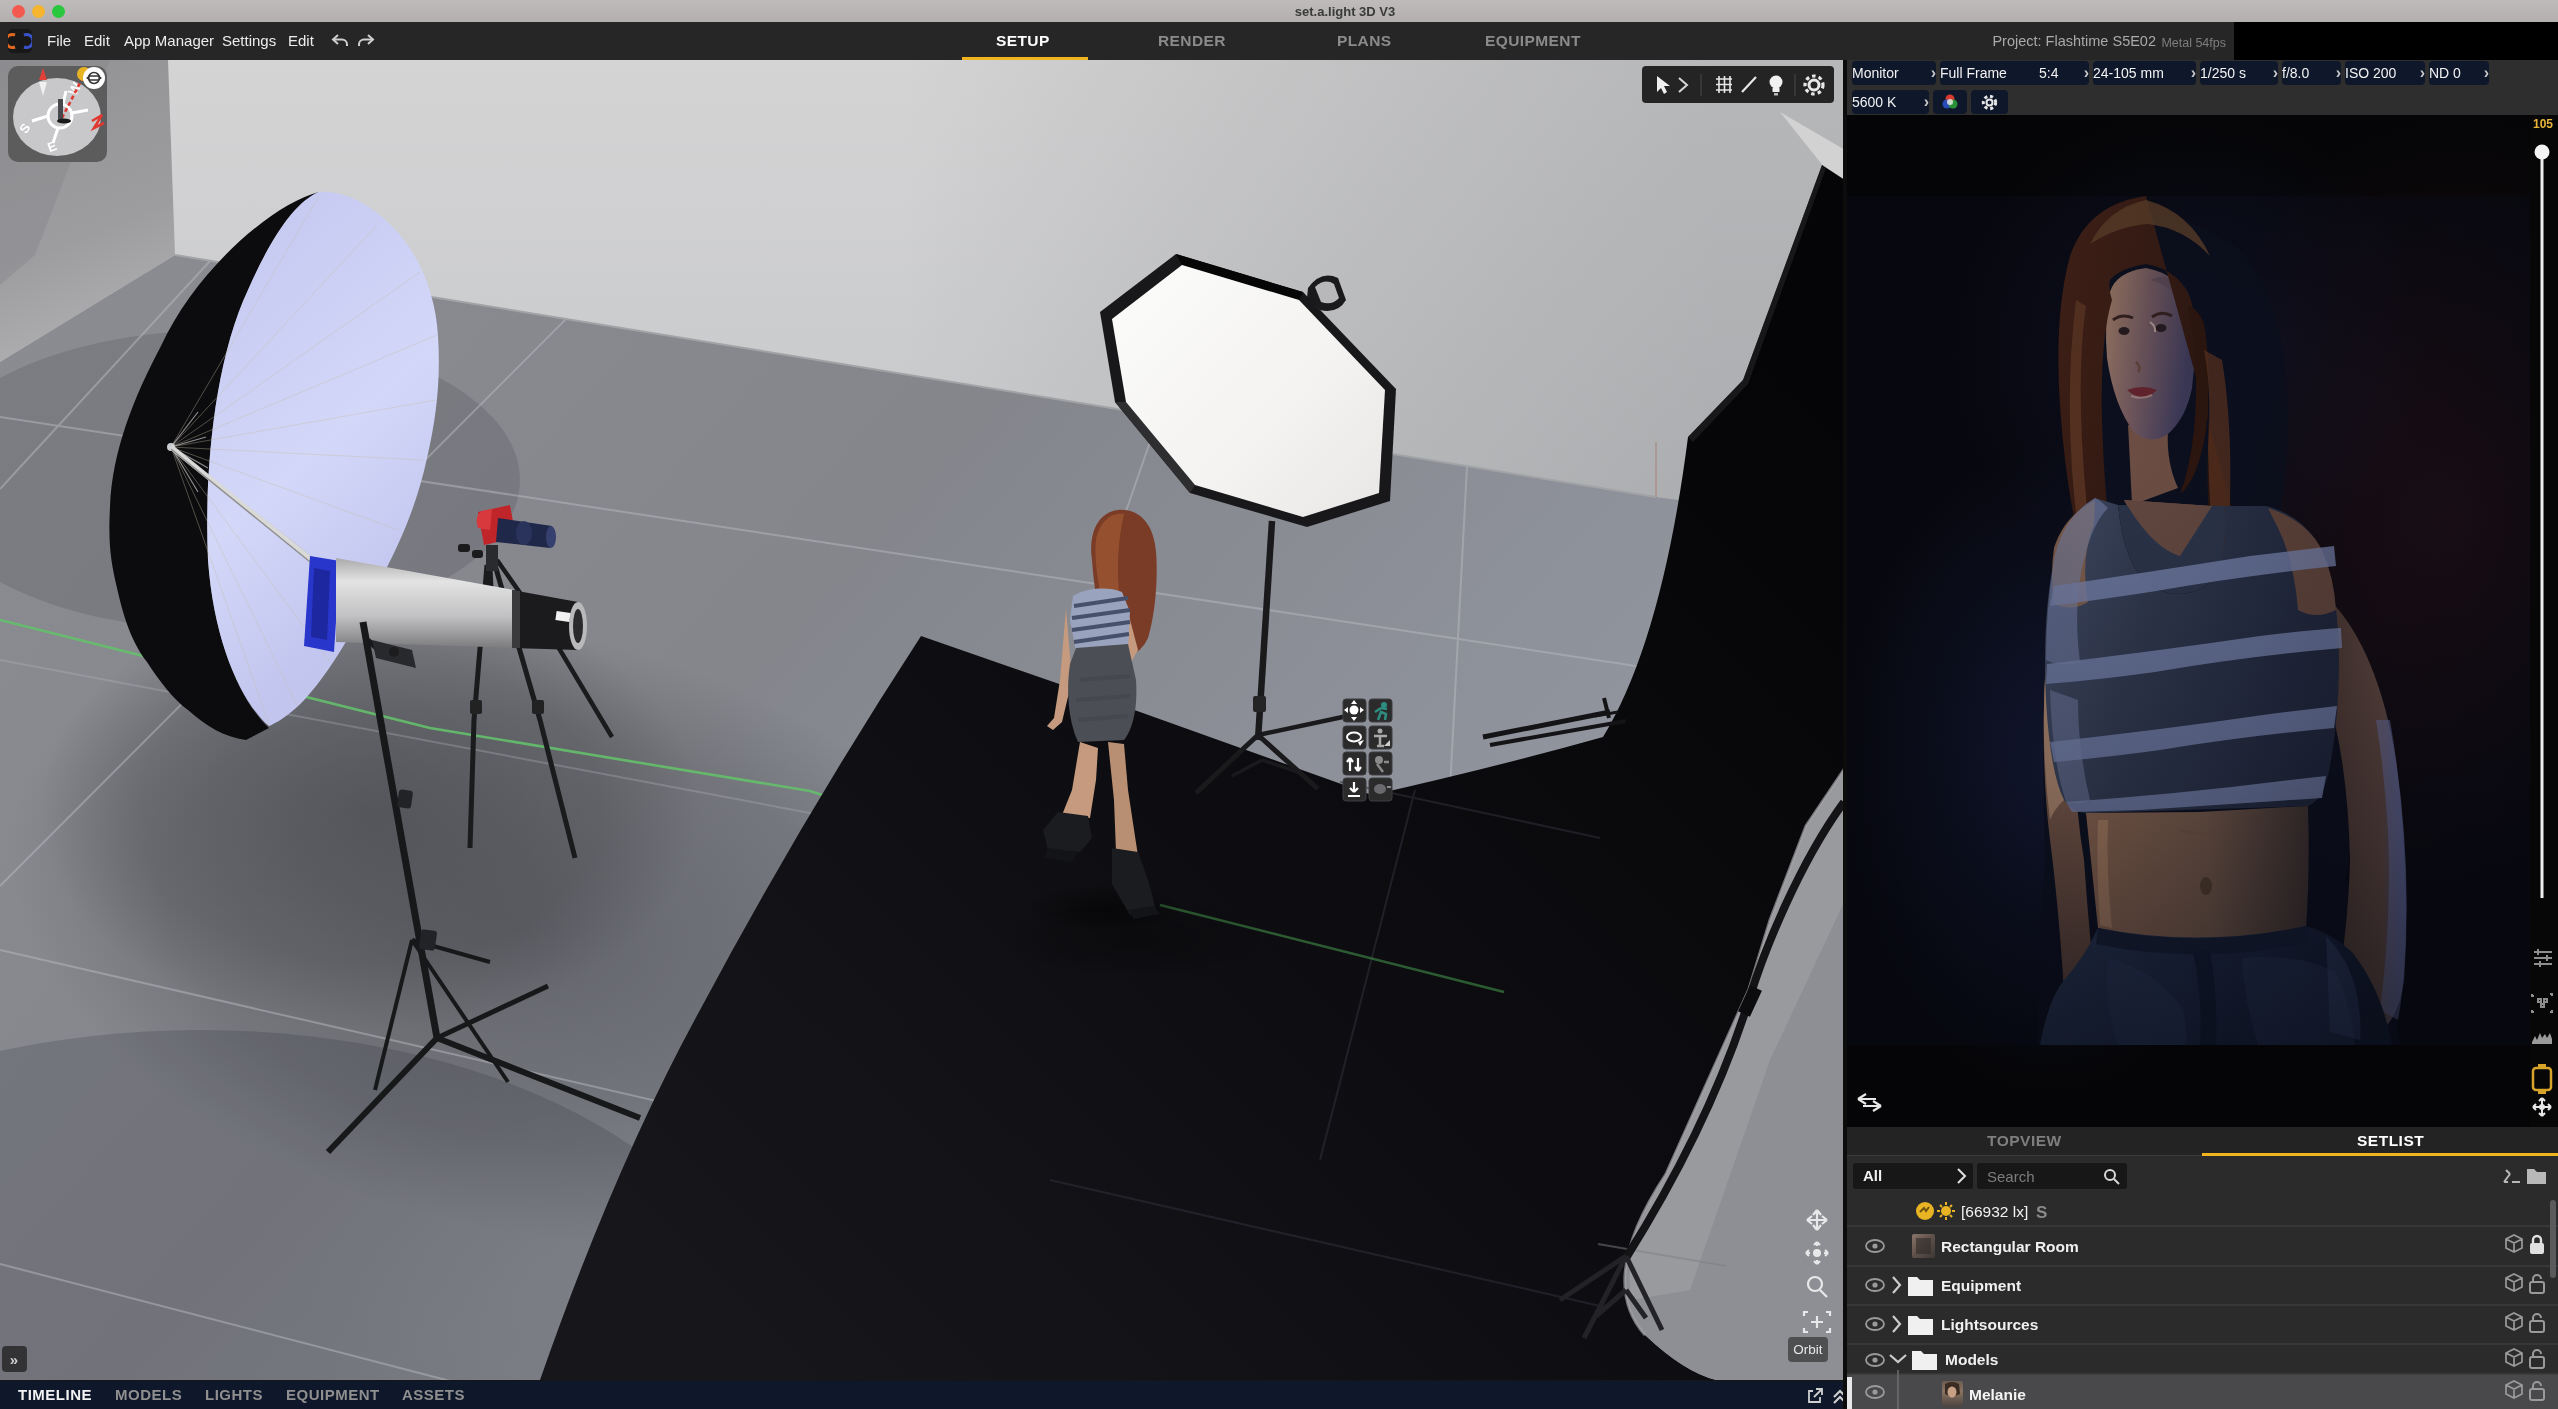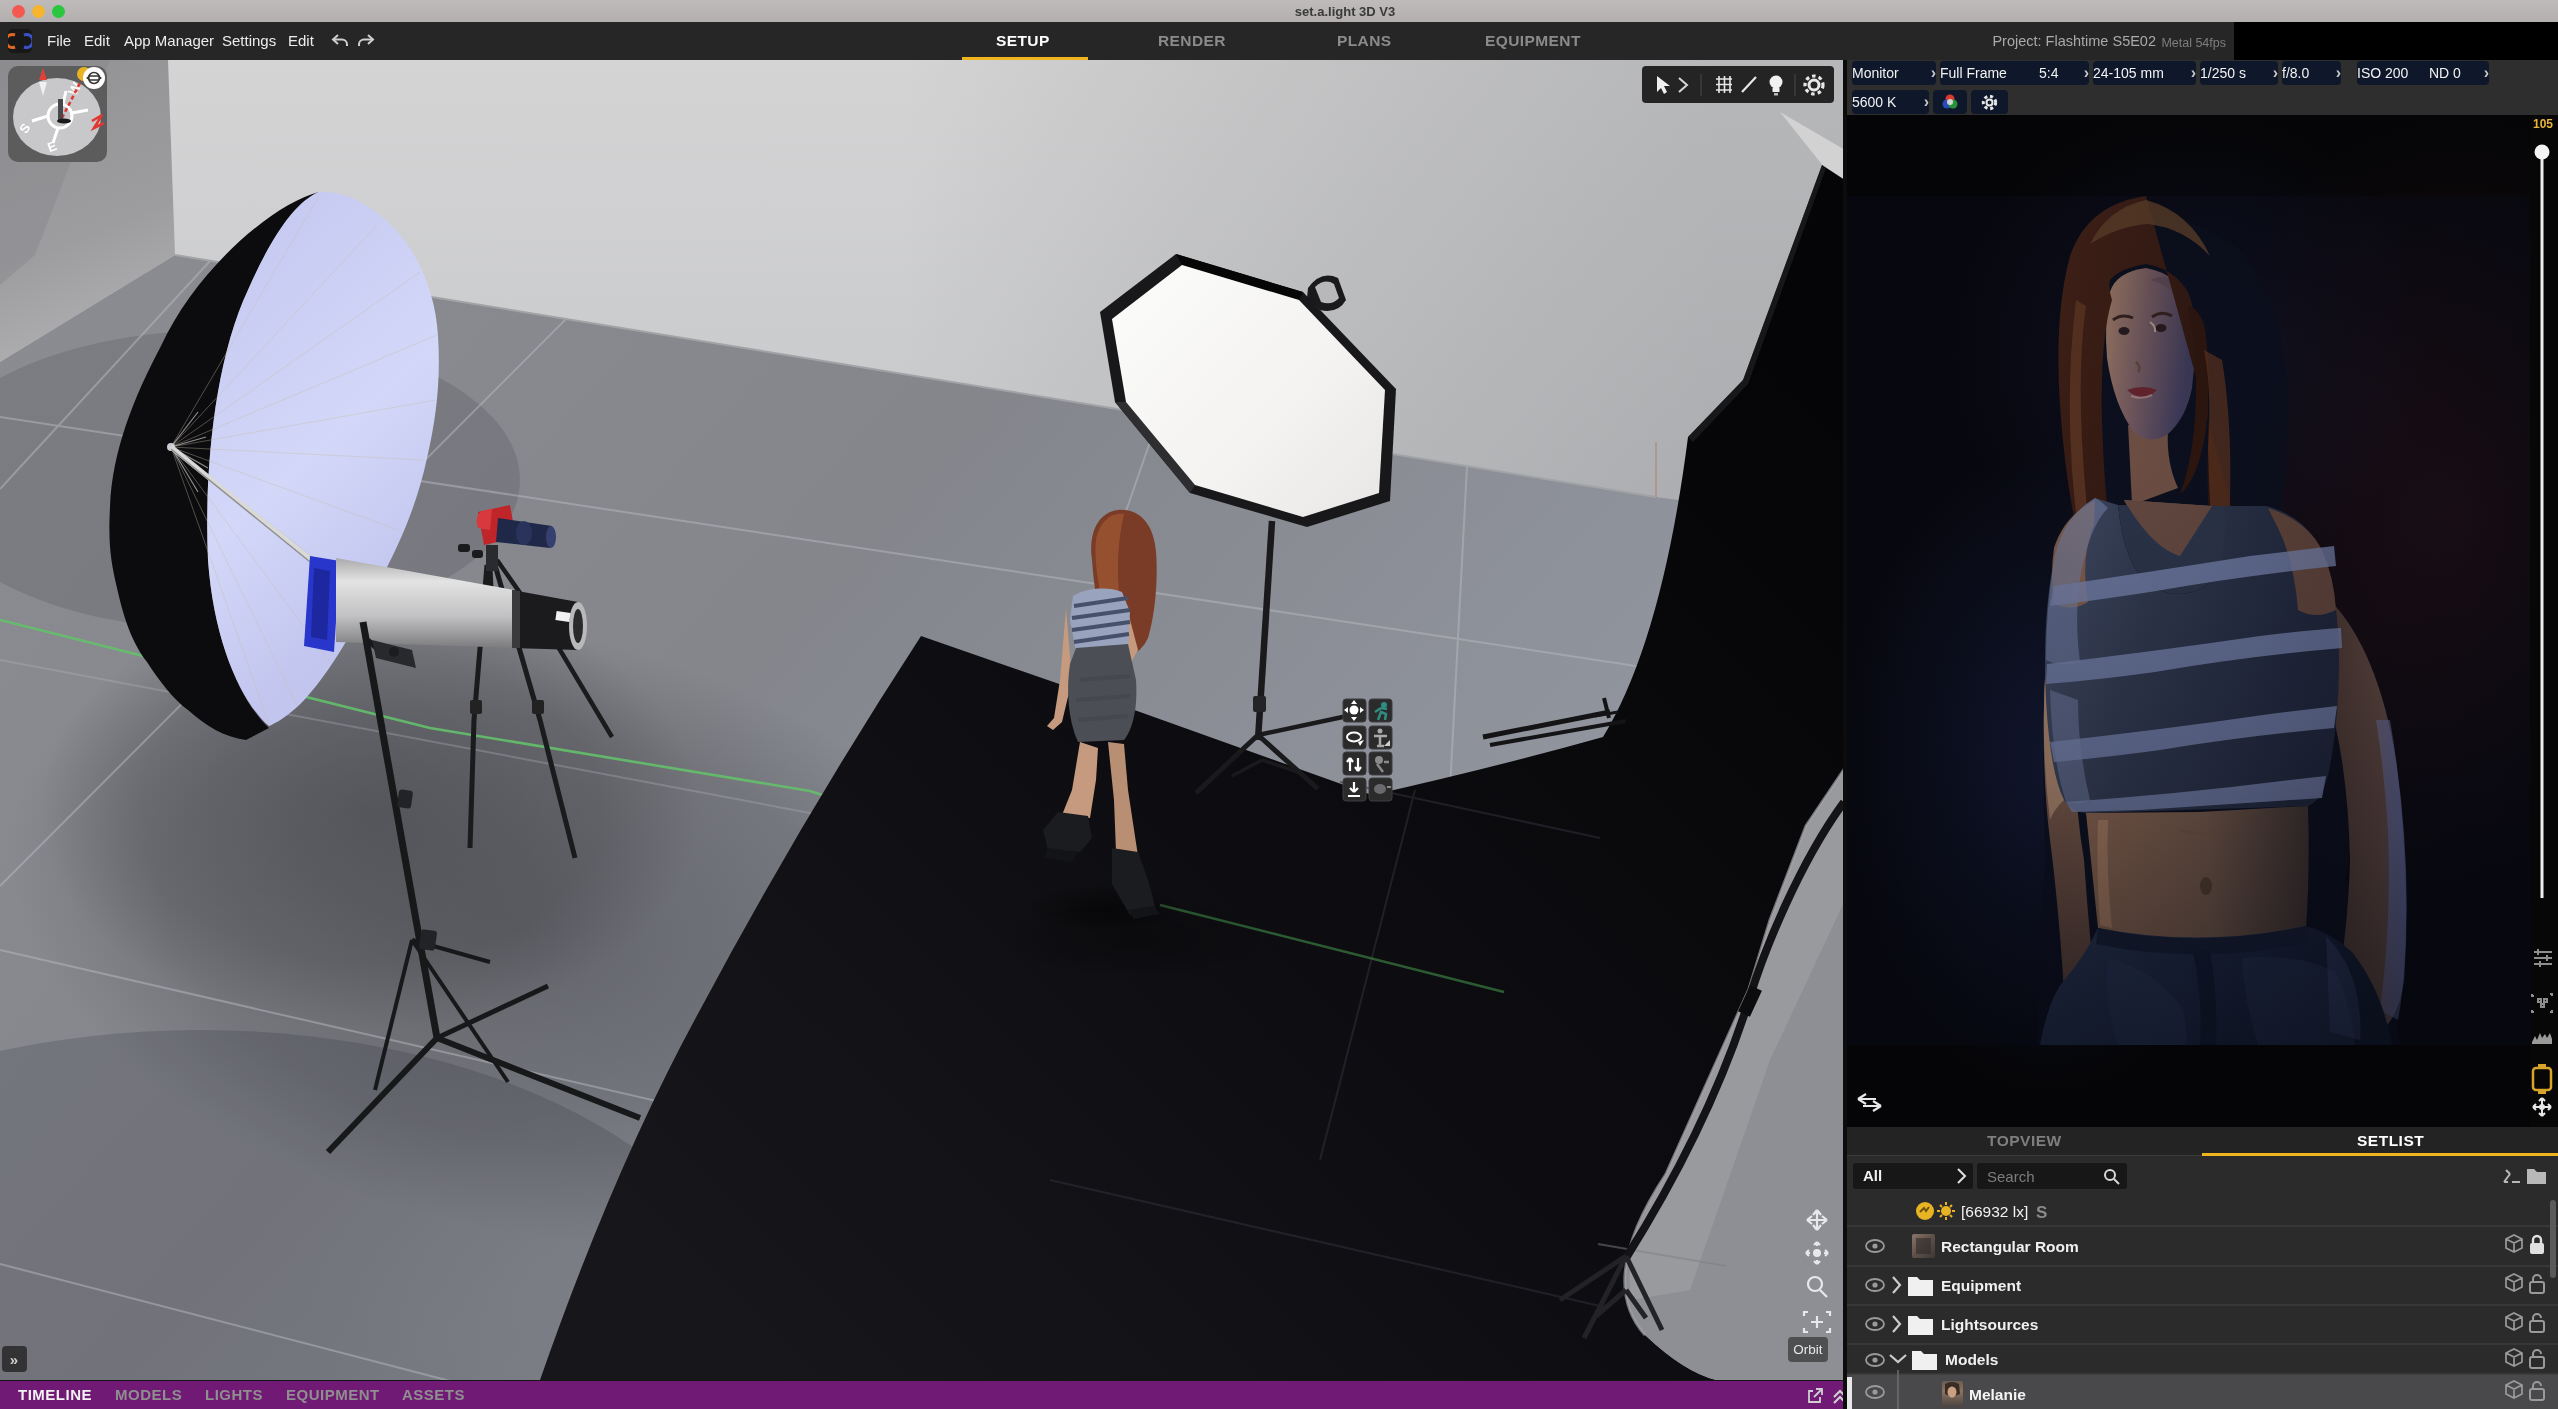--- a/index.html
+++ b/index.html
@@ -2,21 +2,21 @@
 <html><head><meta charset="utf-8">
 <style>
 html,body{margin:0;padding:0;width:2558px;height:1409px;overflow:hidden;background:#000;font-family:"Liberation Sans",sans-serif;}
 .abs{position:absolute;}
 #titlebar{left:0;top:0;width:2558px;height:22px;background:linear-gradient(#bebbba,#b2afae);padding-left:44px;}
 #title{width:100%;text-align:center;font-size:13px;font-weight:bold;color:#3a3a3a;line-height:23px;}
 .tl{top:5px;width:13px;height:13px;border-radius:50%;}
 #menubar{left:0;top:22px;width:2234px;height:38px;background:#262626;}
 .mi{color:#ececec;font-size:15px;line-height:38px;}
 .tab{font-size:15.5px;font-weight:bold;letter-spacing:.4px;color:#8b8b8b;line-height:38px;}
-#bottombar{left:0;top:1380px;width:1845px;height:29px;background:#701a75;border-top:1px solid #151515;box-sizing:border-box;}
+#bottombar{left:0;top:1380px;width:1845px;height:29px;background:#0f172a;border-top:1px solid #151515;box-sizing:border-box;}
 .bb{font-size:15px;font-weight:bold;letter-spacing:.5px;color:#8f8f8f;line-height:28px;}
 #panel{left:1847px;top:60px;width:711px;height:1349px;background:#2e2e2e;}
 #divider{left:1843px;top:60px;width:4px;height:1349px;background:#0c0c0c;}
 .btn{position:absolute;height:24px;background:#0f172a;border-radius:4px;color:#f2f2f2;font-size:14px;display:flex;align-items:center;justify-content:space-between;padding:0 0;box-sizing:border-box;white-space:nowrap;}
 .chev{color:#c8c8c8;font-size:16px;font-weight:bold;margin-left:6px;line-height:22px;}
 #preview{left:1847px;top:115px;width:711px;height:1012px;background:#060607;overflow:hidden;}
 #tabs{left:1847px;top:1127px;width:711px;height:29px;background:#232323;border-bottom:1px solid #3c3c3c;box-sizing:border-box;}
 #setlist{left:1847px;top:1156px;width:711px;height:253px;background:#2b2b2b;}
 </style></head>
 <body>
@@ -360,21 +360,21 @@
     </svg>
 </div>
 <div class="abs" id="divider"></div>
 <div class="abs" id="panel"></div>
 <div class="abs btn" style="left:1852px;top:61px;width:84px;">Monitor<span class="chev">›</span></div>
 <div class="abs btn" style="left:1940px;top:61px;width:104px;">Full Frame<span class="chev">›</span></div>
 <div class="abs btn" style="left:2039px;top:61px;width:50px;">5:4<span class="chev">›</span></div>
 <div class="abs btn" style="left:2093px;top:61px;width:103px;">24-105 mm<span class="chev">›</span></div>
 <div class="abs btn" style="left:2200px;top:61px;width:78px;">1/250 s<span class="chev">›</span></div>
 <div class="abs btn" style="left:2282px;top:61px;width:59px;">f/8.0<span class="chev">›</span></div>
-<div class="abs btn" style="left:2345px;top:61px;width:80px;margin-left:12px;">ISO 200<span class="chev">›</span></div>
+<div class="abs btn" style="left:2345px;top:61px;width:80px;">ISO 200<span class="chev">›</span></div>
 <div class="abs btn" style="left:2429px;top:61px;width:60px;">ND 0<span class="chev">›</span></div>
 <div class="abs btn" style="left:1852px;top:90px;width:77px;">5600 K<span class="chev">›</span></div>
 <div class="abs btn" style="left:1933px;top:90px;width:34px;justify-content:center;">
     <svg width="18" height="18" viewBox="0 0 18 18">
       <circle cx="9" cy="6" r="4.5" fill="#d83a30"></circle>
       <circle cx="6" cy="11" r="4.5" fill="#2a52c8" opacity=".9"></circle>
       <circle cx="12" cy="11" r="4.5" fill="#2aa03a" opacity=".9"></circle>
       <circle cx="9" cy="9" r="3" fill="#e8e8e8" opacity=".85"></circle>
     </svg>
   </div>

